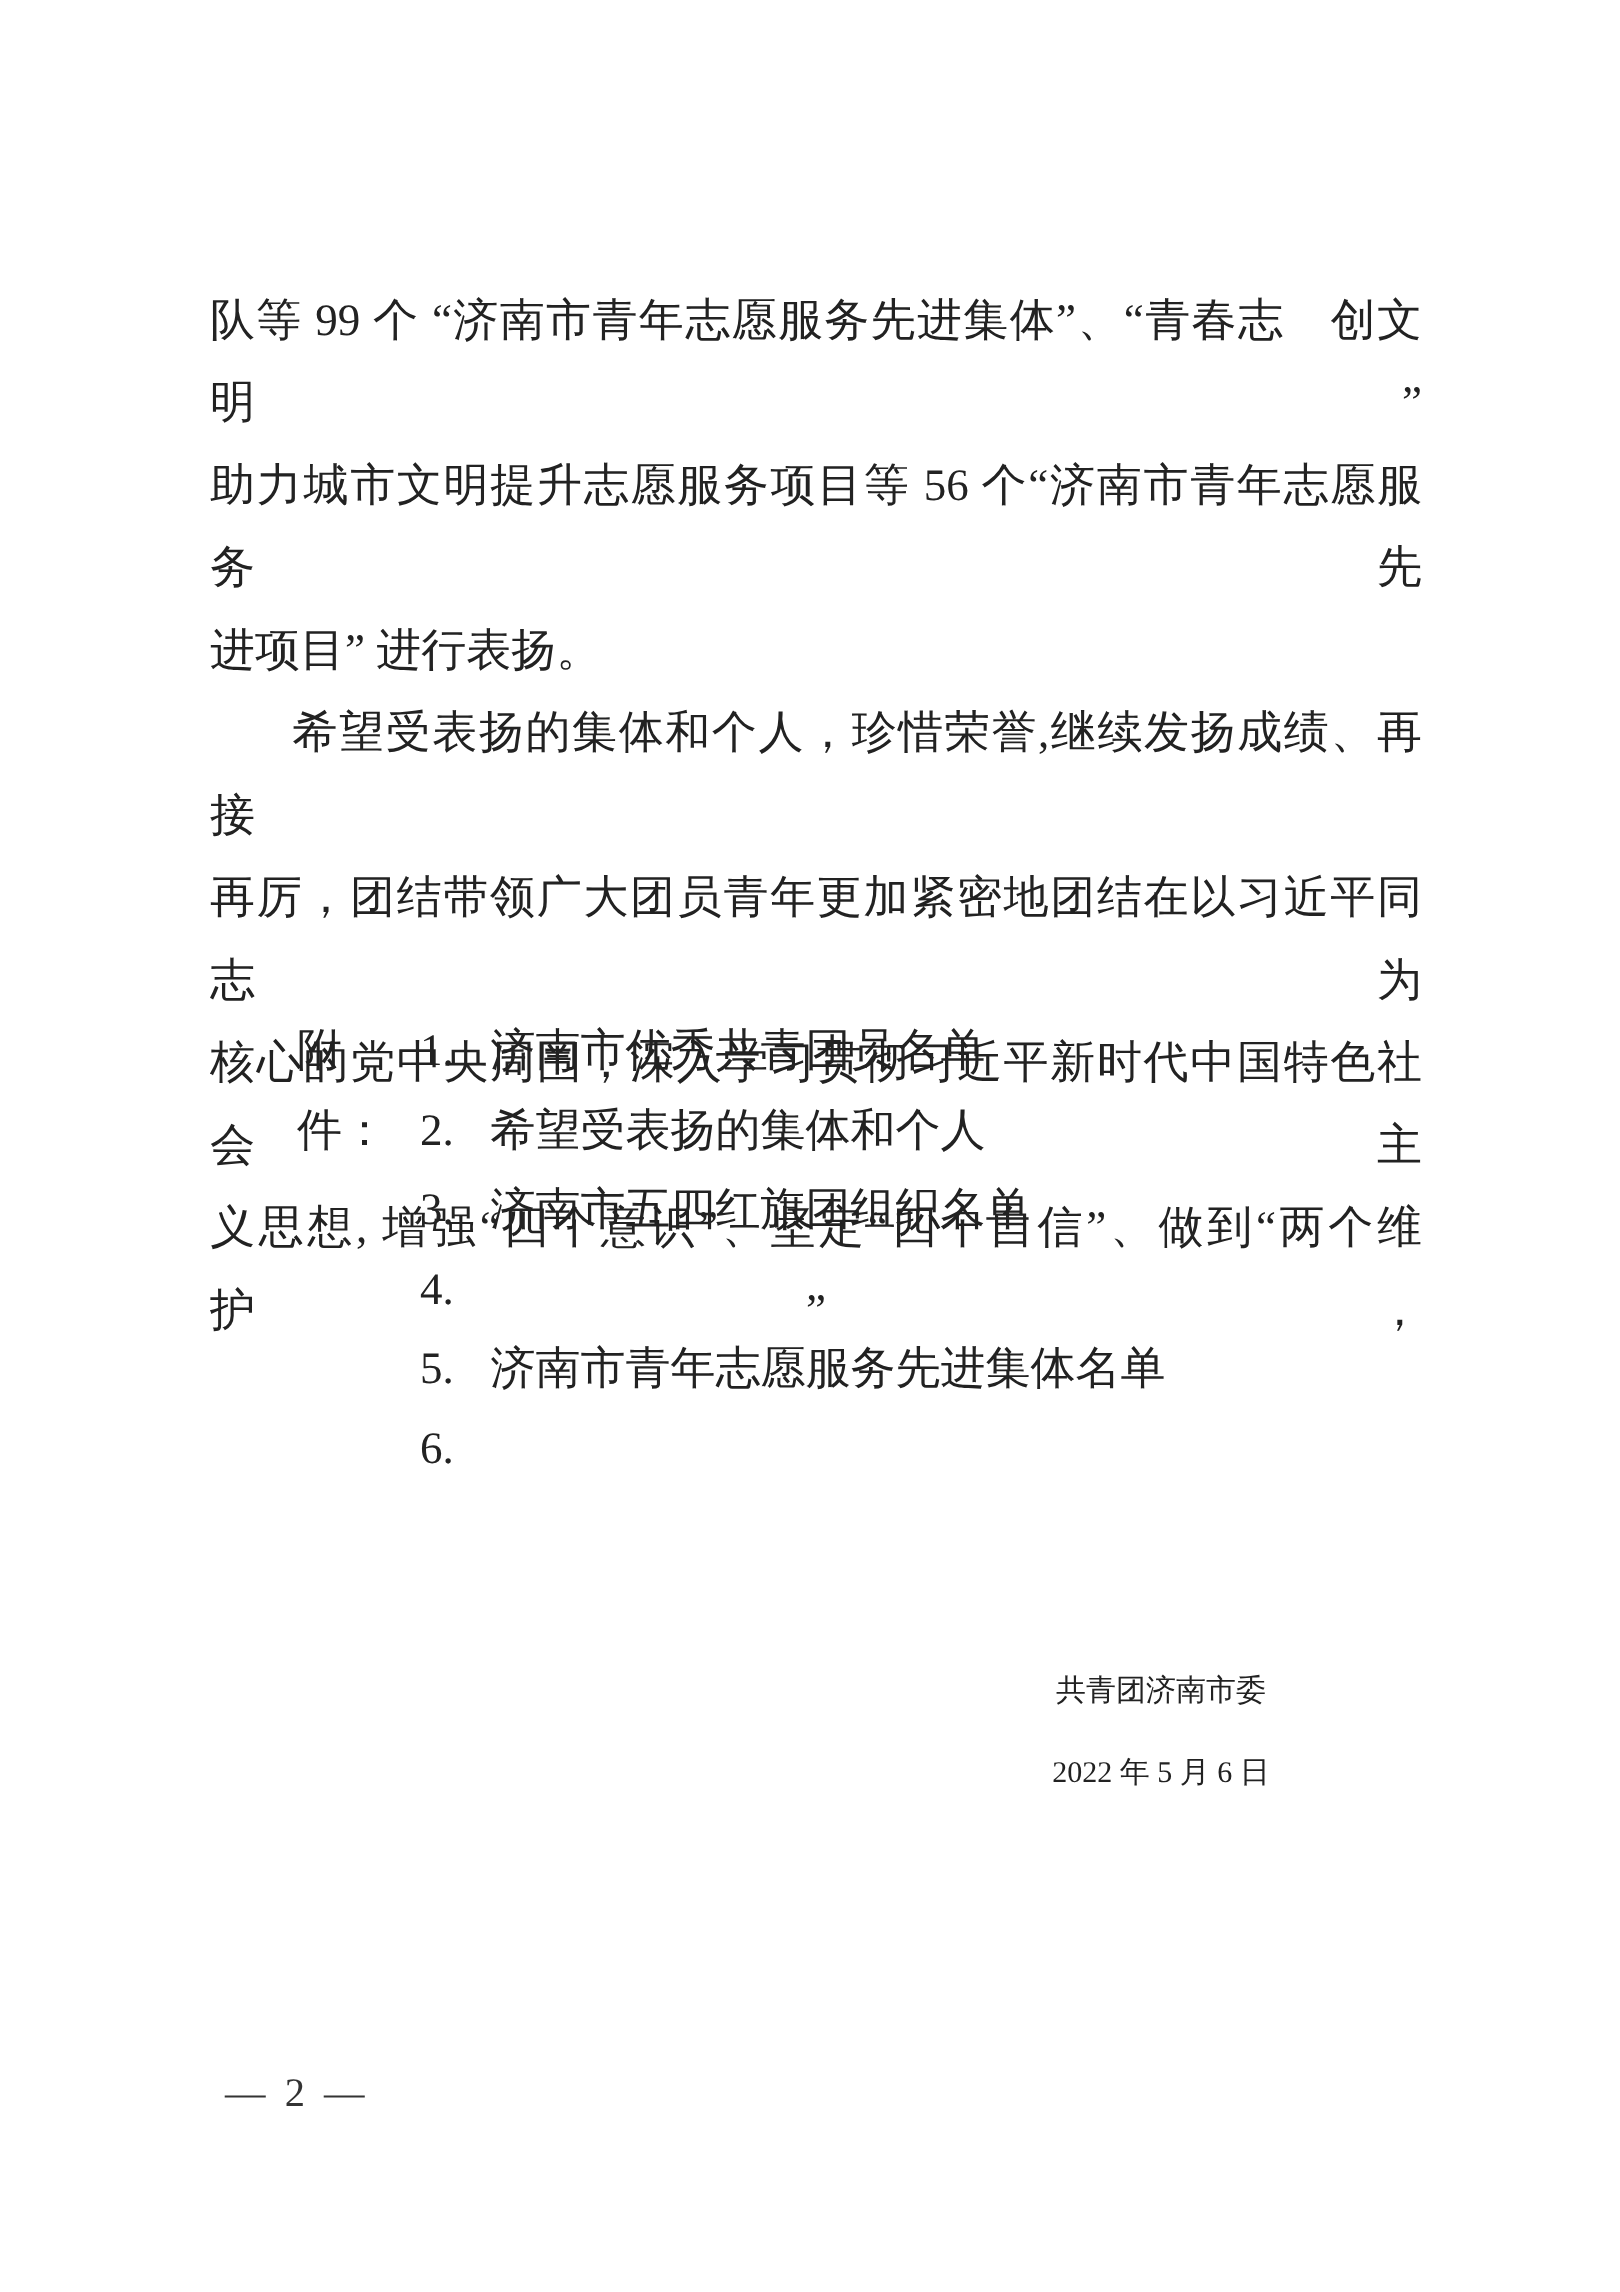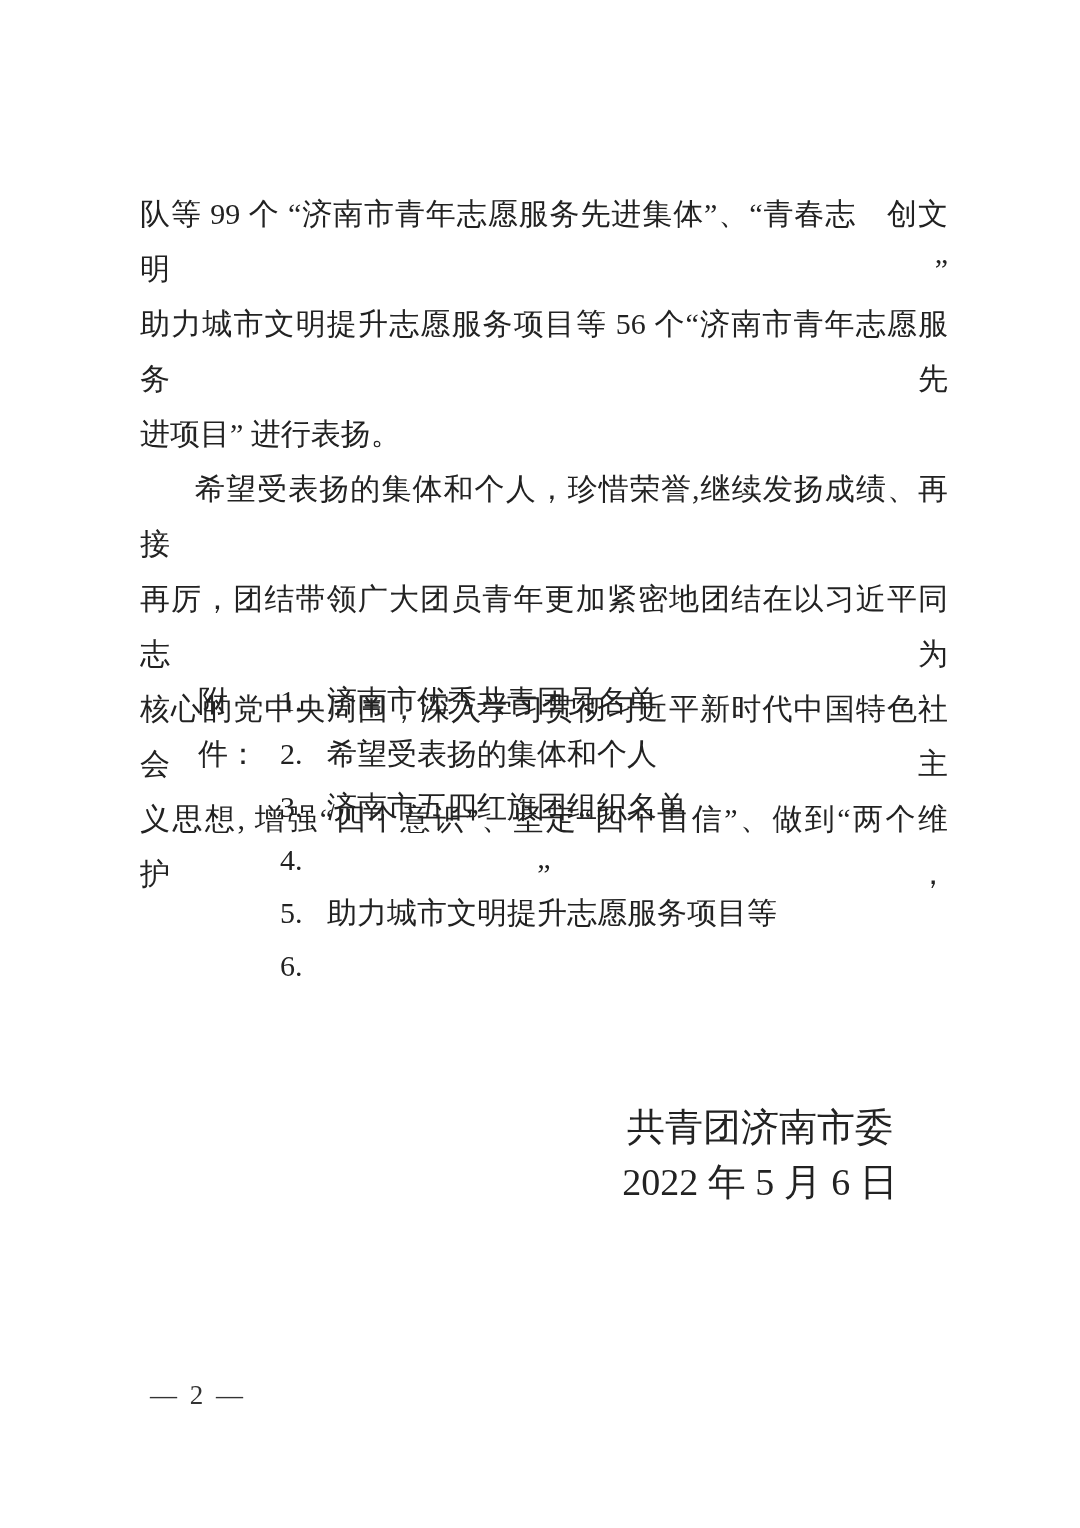--- a/index.html
+++ b/index.html
@@ -53,25 +53,25 @@
     width: 82px;
     flex: 0 0 82px;
   }
   .attach-num-col {
     display: inline-block;
     width: 47px;
     flex: 0 0 47px;
   }
   .signature {
     position: absolute;
-    left: 600px;
+    left: 614px;
     top: 1100px;
     width: 320px;
     text-align: center;
-    font-size: 38px;
+    font-size: 20px;
     line-height: 55px;
   }
   .page-number {
     position: absolute;
     left: 150px;
     top: 1380px;
     font-size: 27px;
     letter-spacing: 3px;
     color: #333333;
   }
@@ -111,21 +111,21 @@
       <span class="attach-num-col">3.</span>
       <span>济南市五四红旗团组织名单</span>
     </div>
     <div class="attach-row">
       <span class="attach-label-col"></span>
       <span class="attach-num-col">4.</span>
     </div>
     <div class="attach-row">
       <span class="attach-label-col"></span>
       <span class="attach-num-col">5.</span>
-      <span>助力城市文明提升志愿服务项目等</span>
+      <span>济南市青年志愿服务先进集体名单</span>
     </div>
     <div class="attach-row">
       <span class="attach-label-col"></span>
       <span class="attach-num-col">6.</span>
     </div>
   </div>
 
   <div class="signature">
     <div>共青团济南市委</div>
     <div>2022 年 5 月 6 日</div>

